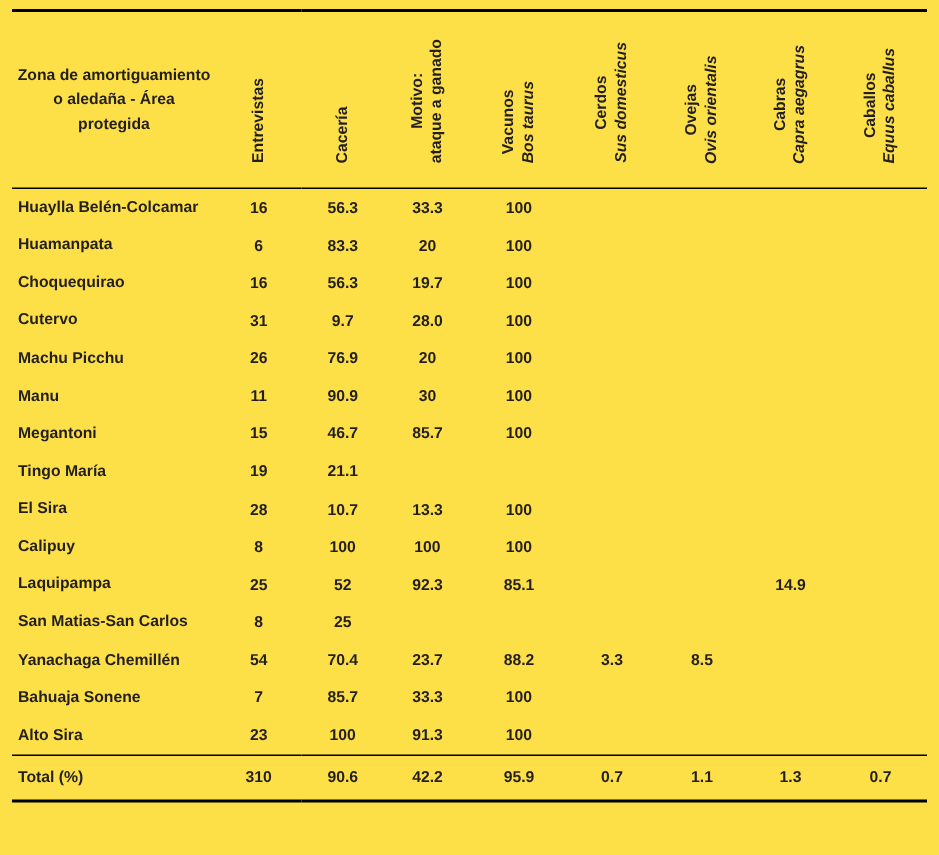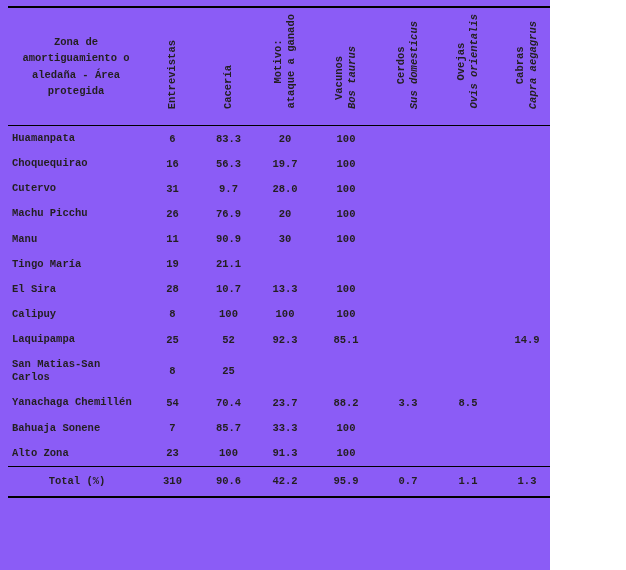--- a/index.html
+++ b/index.html
@@ -3,27 +3,26 @@
 <meta charset="utf-8">
 <style>
   html, body {
     margin: 0;
     padding: 0;
     background: #ffffff;
     font-family: "Liberation Sans", sans-serif;
     color: #231f20;
   }
   .page {
-    width: 550px;
+    width: 626px;
     height: 570px;
     box-sizing: border-box;
     padding: 6px 8px 0 8px;
-    background: #8b5cf6;
+    background: #fde047;
     overflow: hidden;
-    font-family: Liberation Mono, monospace;
   }
   table.data-table {
     border-collapse: collapse;
     table-layout: fixed;
     width: 610px;
     border-top: 2px solid #000;
     border-bottom: 2px solid #000;
   }
   col.c0 { width: 136px; }
   col.c1 { width: 57px; }
@@ -68,21 +67,21 @@
     text-align: left;
     padding: 6px 2px 6px 4px;
     line-height: 1.25;
   }
   td.val {
     text-align: center;
     padding: 6px 1px;
   }
   tfoot td { border-top: 1px solid #000; }
   tfoot td.rname, tfoot td.val { padding: 8px 2px; }
-  tfoot td.rname { padding-left: 4px; text-align: center; }
+  tfoot td.rname { padding-left: 4px; }
 </style>
 </head>
 <body>
 
 <div class="page">
   <table class="data-table">
     <colgroup>
       <col class="c0">
         <col class="c1">
         <col class="c2">
@@ -102,20 +101,31 @@
           <th class="vcol"><div class="vhead"><div>Motivo:</div><div>ataque a ganado</div></div></th>
           <th class="vcol"><div class="vhead"><div>Vacunos</div><div class="sp">Bos taurus</div></div></th>
           <th class="vcol"><div class="vhead"><div>Cerdos</div><div class="sp">Sus domesticus</div></div></th>
           <th class="vcol"><div class="vhead"><div>Ovejas</div><div class="sp">Ovis orientalis</div></div></th>
           <th class="vcol"><div class="vhead"><div>Cabras</div><div class="sp">Capra aegagrus</div></div></th>
           <th class="vcol"><div class="vhead"><div>Caballos</div><div class="sp">Equus caballus</div></div></th>
         </tr>
     </thead>
     <tbody>
 
+    <tr>
+          <td class="rname">Huaylla Belén-Colcamar</td>
+          <td class="val">16</td>
+          <td class="val">56.3</td>
+          <td class="val">33.3</td>
+          <td class="val">100</td>
+          <td class="val"></td>
+          <td class="val"></td>
+          <td class="val"></td>
+          <td class="val"></td>
+        </tr>
         <tr>
           <td class="rname">Huamanpata</td>
           <td class="val">6</td>
           <td class="val">83.3</td>
           <td class="val">20</td>
           <td class="val">100</td>
           <td class="val"></td>
           <td class="val"></td>
           <td class="val"></td>
           <td class="val"></td>
@@ -151,20 +161,31 @@
           <td class="val"></td>
           <td class="val"></td>
           <td class="val"></td>
           <td class="val"></td>
         </tr>
         <tr>
           <td class="rname">Manu</td>
           <td class="val">11</td>
           <td class="val">90.9</td>
           <td class="val">30</td>
+          <td class="val">100</td>
+          <td class="val"></td>
+          <td class="val"></td>
+          <td class="val"></td>
+          <td class="val"></td>
+        </tr>
+        <tr>
+          <td class="rname">Megantoni</td>
+          <td class="val">15</td>
+          <td class="val">46.7</td>
+          <td class="val">85.7</td>
           <td class="val">100</td>
           <td class="val"></td>
           <td class="val"></td>
           <td class="val"></td>
           <td class="val"></td>
         </tr>
         <tr>
           <td class="rname">Tingo María</td>
           <td class="val">19</td>
           <td class="val">21.1</td>
@@ -235,21 +256,21 @@
           <td class="val">7</td>
           <td class="val">85.7</td>
           <td class="val">33.3</td>
           <td class="val">100</td>
           <td class="val"></td>
           <td class="val"></td>
           <td class="val"></td>
           <td class="val"></td>
         </tr>
         <tr>
-          <td class="rname">Alto Zona</td>
+          <td class="rname">Alto Sira</td>
           <td class="val">23</td>
           <td class="val">100</td>
           <td class="val">91.3</td>
           <td class="val">100</td>
           <td class="val"></td>
           <td class="val"></td>
           <td class="val"></td>
           <td class="val"></td>
         </tr>
       </tbody>

